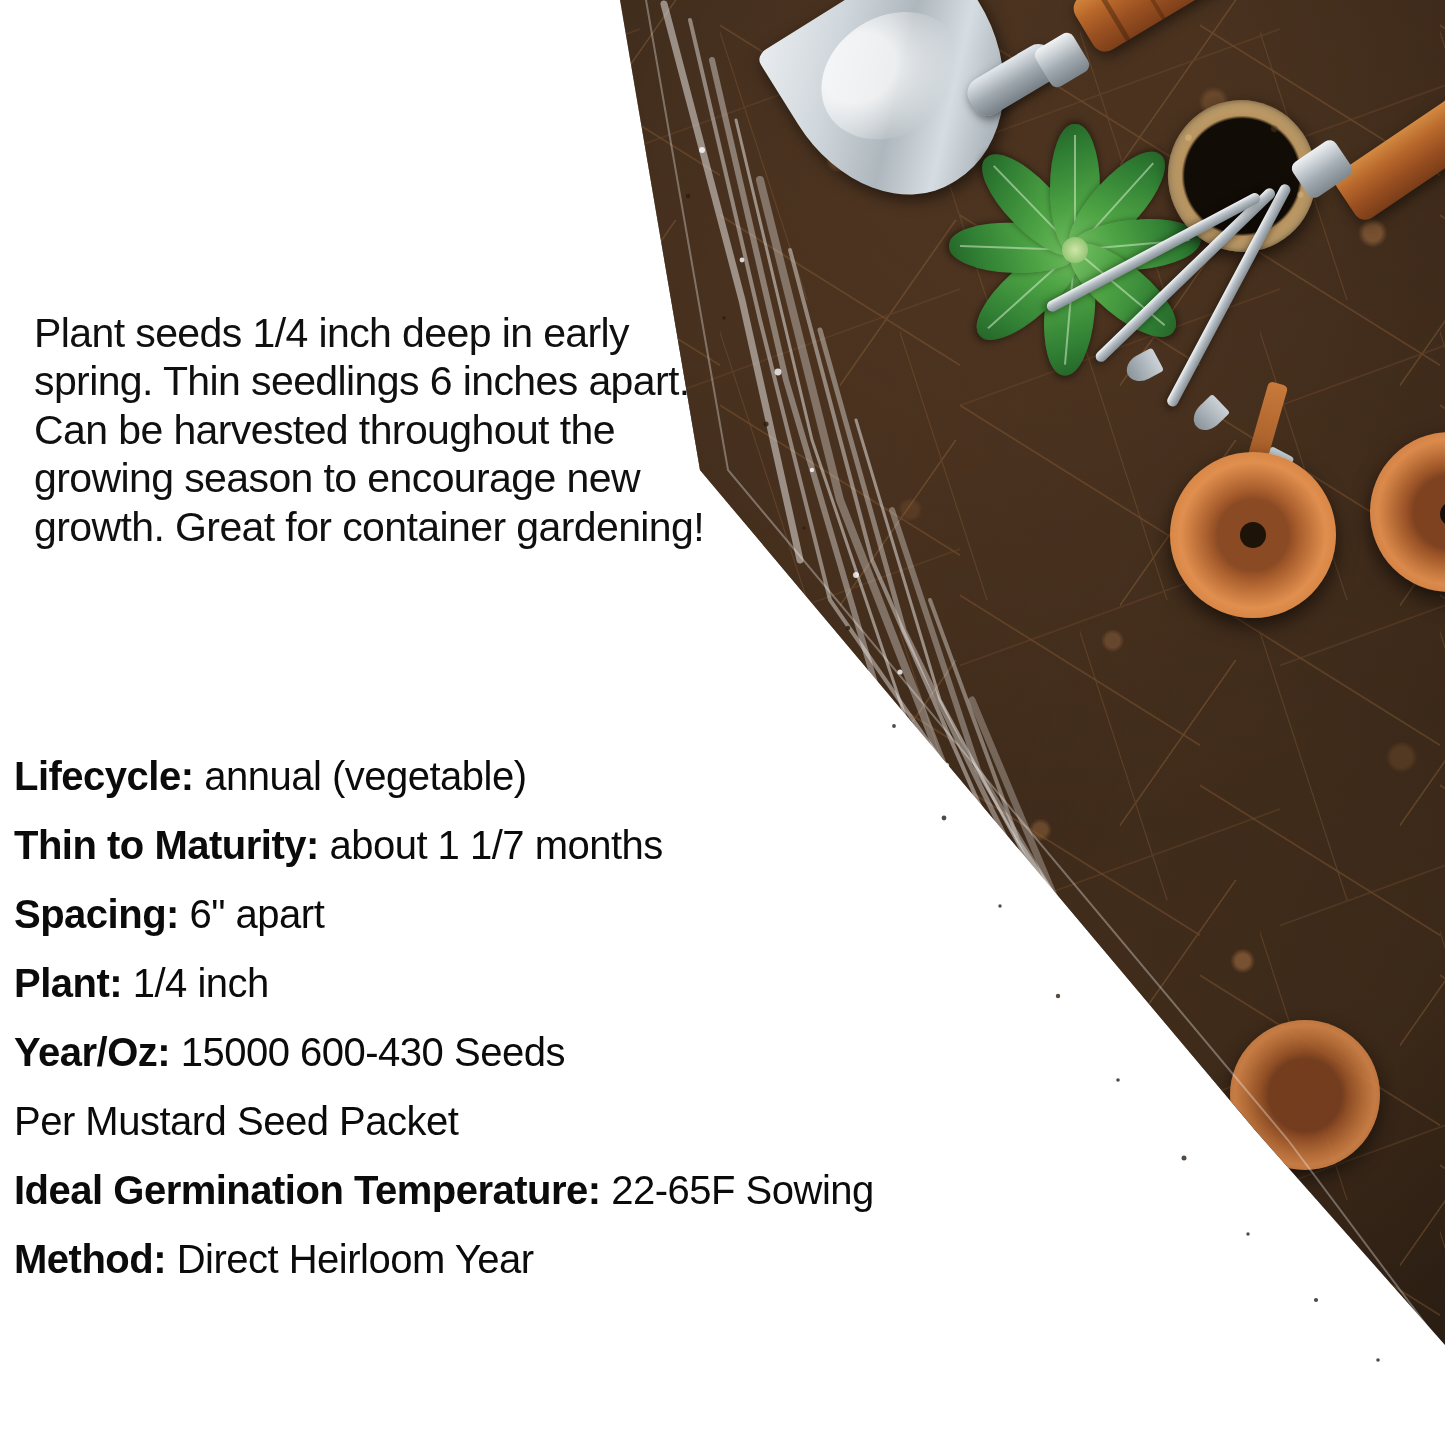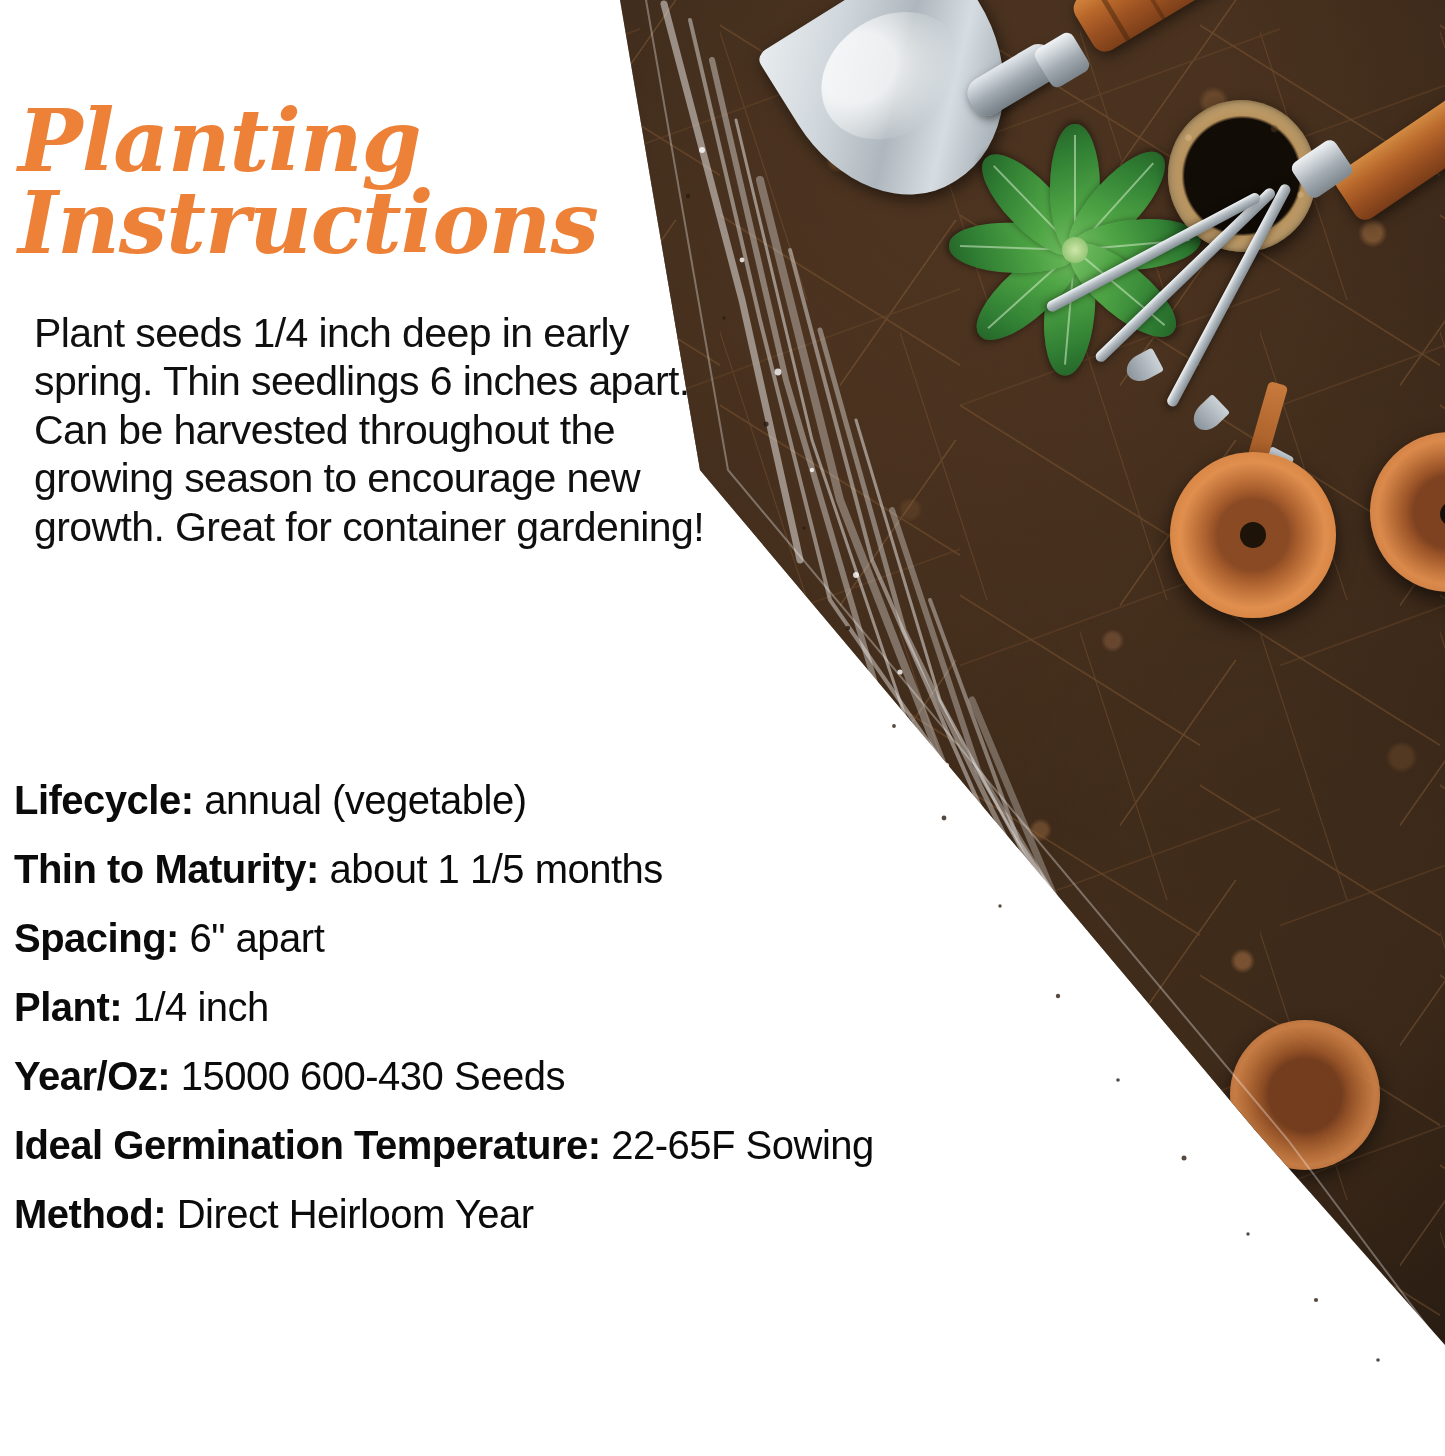--- a/index.html
+++ b/index.html
@@ -256,21 +256,21 @@
   #h-seed{top:622px;font-size:76px;}
 
   #intro{
     position:absolute;left:14px;top:268px;width:714px;
     font-size:41px;line-height:1.18;color:#101010;
     font-family:"Liberation Sans","DejaVu Sans",sans-serif;
     letter-spacing:-0.6px;
     margin-left:20px;
   }
 
-  #specs{position:absolute;left:14px;top:766px;width:1100px;}
+  #specs{position:absolute;left:14px;top:742px;width:1100px;}
   .spec-row{
     font-size:40px;line-height:69px;color:#0b0b0b;white-space:nowrap;
     letter-spacing:-0.5px;
   }
   .spec-label{font-weight:700;}
   .spec-value{font-weight:400;}
 </style>
 </head>
 <body>
 
@@ -368,29 +368,28 @@
         <circle cx="1000" cy="906" r="1.7"></circle>
       <circle cx="1058" cy="996" r="2.2"></circle>
         <circle cx="1118" cy="1080" r="1.8"></circle>
       <circle cx="1184" cy="1158" r="2.5"></circle>
         <circle cx="1248" cy="1234" r="1.7"></circle>
       <circle cx="1316" cy="1300" r="2.1"></circle>
         <circle cx="1378" cy="1360" r="1.8"></circle>
     </g>
   </svg>
 
-  <h1 class="headline" id="h-planting">Planting
-Instructions</h1>
 
   <p id="intro">Plant seeds 1/4 inch deep in early spring. Thin seedlings 6 inches apart. Can be harvested throughout the growing season to encourage new growth. Great for container gardening!</p>
 
 
   <div id="specs">
       <div class="spec-row"><span class="spec-label">Lifecycle:</span> <span class="spec-value">annual (vegetable)</span></div>
-      <div class="spec-row"><span class="spec-label">Thin to Maturity:</span> <span class="spec-value">about 1 1/5 months</span></div>
+      <div class="spec-row"><span class="spec-label">Thin to Maturity:</span> <span class="spec-value">about 1 1/7 months</span></div>
       <div class="spec-row"><span class="spec-label">Spacing:</span> <span class="spec-value">6" apart</span></div>
       <div class="spec-row"><span class="spec-label">Plant:</span> <span class="spec-value">1/4 inch</span></div>
       <div class="spec-row"><span class="spec-label">Year/Oz:</span> <span class="spec-value">15000 600-430 Seeds</span></div>
+      <div class="spec-row"><span class="spec-value">Per Mustard Seed Packet</span></div>
       <div class="spec-row"><span class="spec-label">Ideal Germination Temperature:</span> <span class="spec-value">22-65F Sowing</span></div>
       <div class="spec-row"><span class="spec-label">Method:</span> <span class="spec-value">Direct Heirloom Year</span></div>
     </div>
 
 </div>
 
 </body></html>

